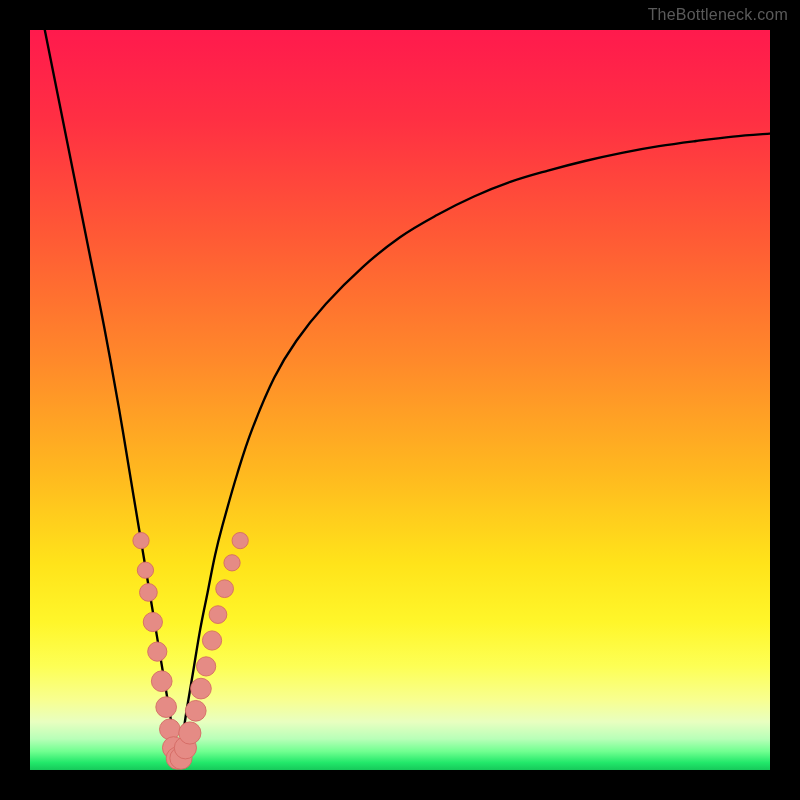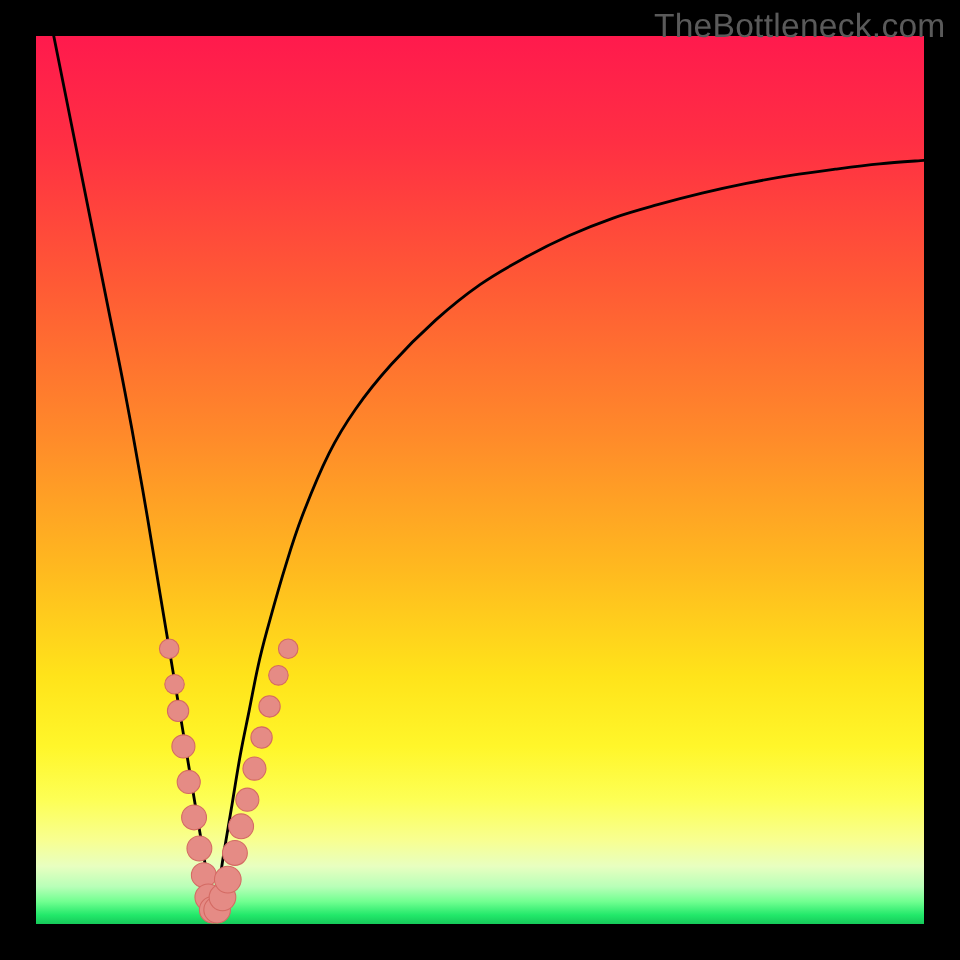--- a/index.html
+++ b/index.html
@@ -27,21 +27,21 @@
   }
   .gradient {
     position: absolute;
     left: 0; top: 0; width: 100%; height: 100%;
   }
   .watermark {
     position: absolute;
     top: 6px;
     right: 12px;
     color: #5a5a5a;
-    font-size: 28px;
+    font-size: 16px;
     font-weight: 500;
     letter-spacing: 0.2px;
   }
   svg.curve {
     position: absolute;
     left: 0; top: 0;
     width: 100%; height: 100%;
     overflow: visible;
   }
 </style>

